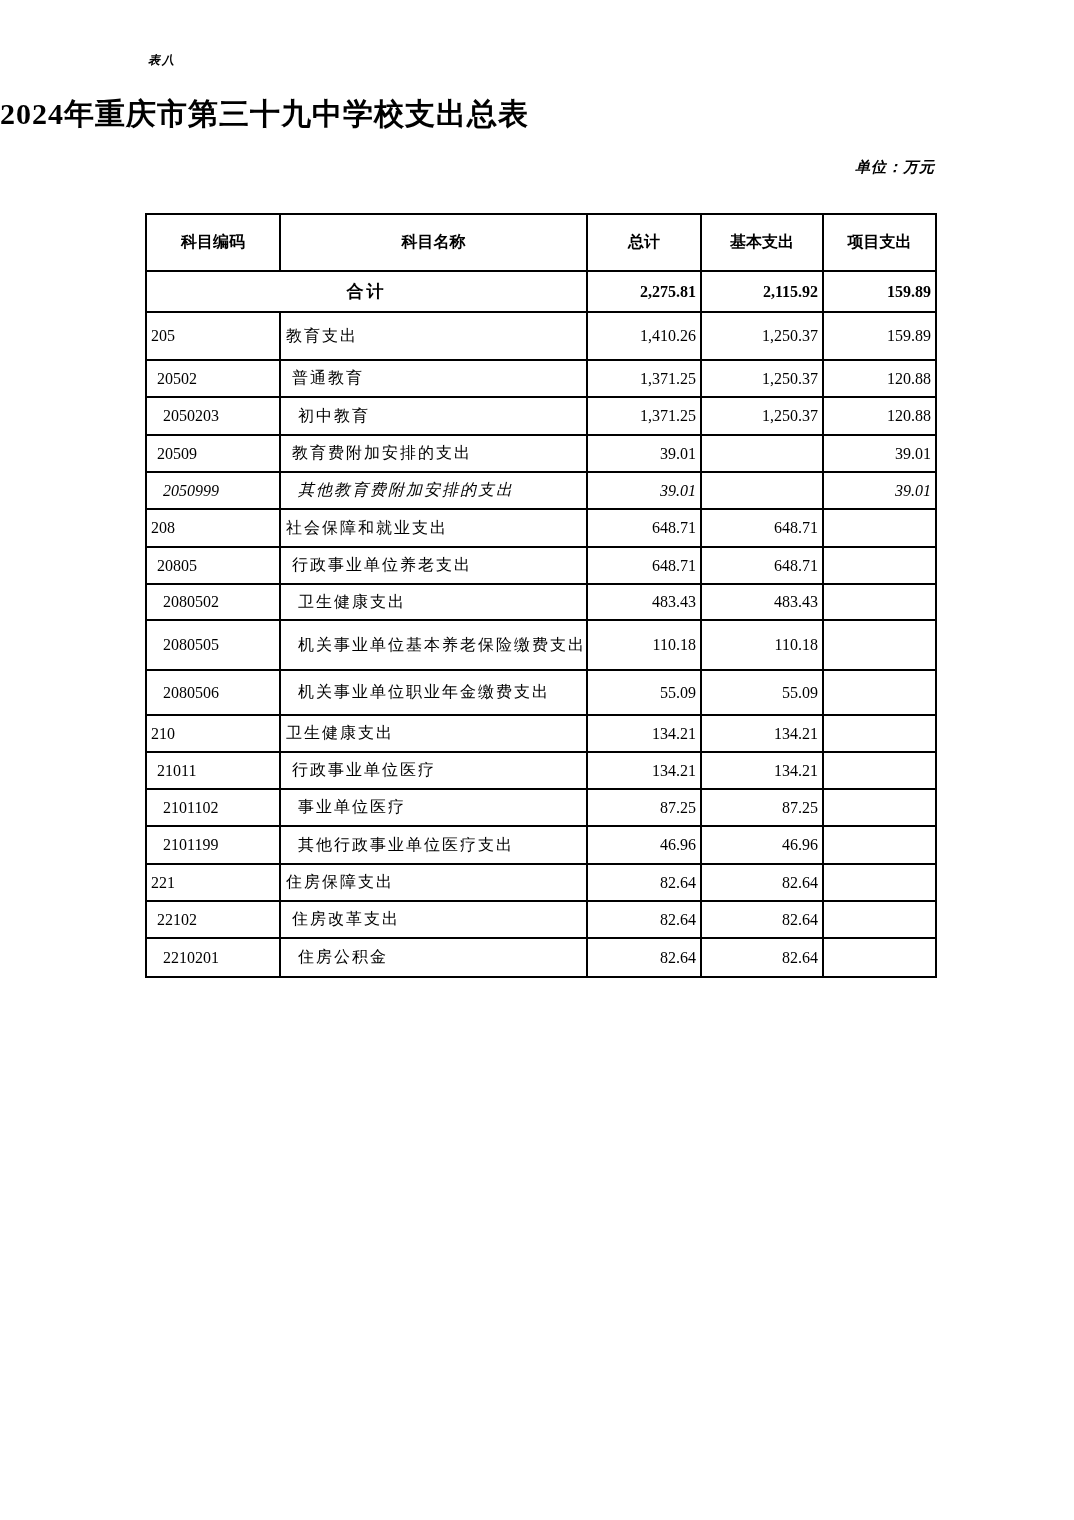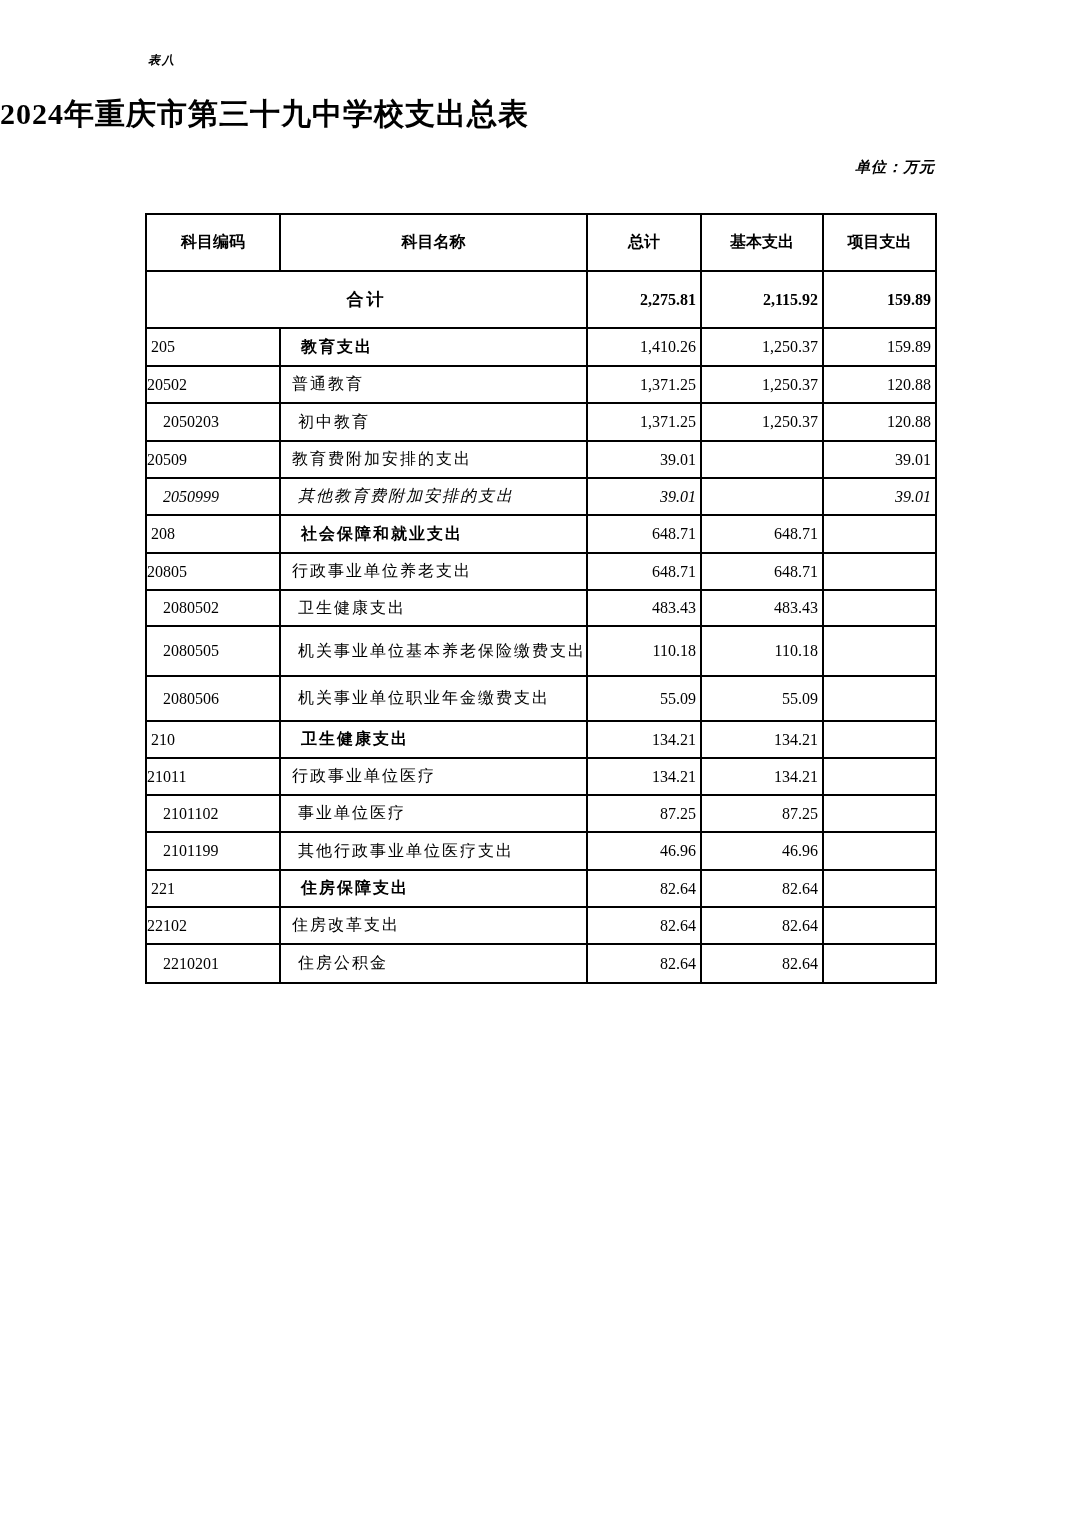--- a/index.html
+++ b/index.html
@@ -60,21 +60,21 @@
     overflow: hidden;
     white-space: nowrap;
   }
   tr.head-row { height: 57px; }
   table.main th {
     font-family: "Liberation Sans", sans-serif;
     font-weight: bold;
     font-size: 16px;
     text-align: center;
   }
-  tr.total-row { height: 57px; }
+  tr.total-row { height: 41px; }
   tr.total-row td { font-weight: bold; }
   td.total-label {
     text-align: center;
     font-size: 17px;
     letter-spacing: 3px;
   }
   td.code {
     font-size: 16px;
     text-align: left;
   }
@@ -82,23 +82,23 @@
     font-size: 16px;
     text-align: left;
     letter-spacing: 2px;
   }
   td.num {
     font-size: 16px;
     text-align: right;
     padding-right: 4px;
   }
   td.code.lvl1 { padding-left: 4px; }
-  td.code.lvl2 { }
+  td.code.lvl2 { padding-left: 10px; }
   td.code.lvl3 { padding-left: 16px; }
-  td.name.lvl1 { padding-left: 20px; font-weight: bold; }
+  td.name.lvl1 { padding-left: 5px; }
   td.name.lvl2 { padding-left: 11px; }
   td.name.lvl3 { padding-left: 17px; }
 </style>
 </head>
 <body>
 
 <div class="page">
 
   <div class="table-tag">表八</div>
 
@@ -123,21 +123,21 @@
         <th>项目支出</th>
       </tr>
     </thead>
     <tbody id="tbody">
       <tr class="total-row">
         <td colspan="2" class="total-label">合计</td>
         <td class="num">2,275.81</td>
         <td class="num">2,115.92</td>
         <td class="num">159.89</td>
       </tr>
-    <tr style="height: 38px;">
+    <tr style="height: 48px;">
           <td class="code lvl1">205</td>
           <td class="name lvl1">教育支出</td>
           <td class="num">1,410.26</td>
           <td class="num">1,250.37</td>
           <td class="num">159.89</td>
         </tr>
         <tr style="height: 37px;">
           <td class="code lvl2">20502</td>
           <td class="name lvl2">普通教育</td>
           <td class="num">1,371.25</td>

